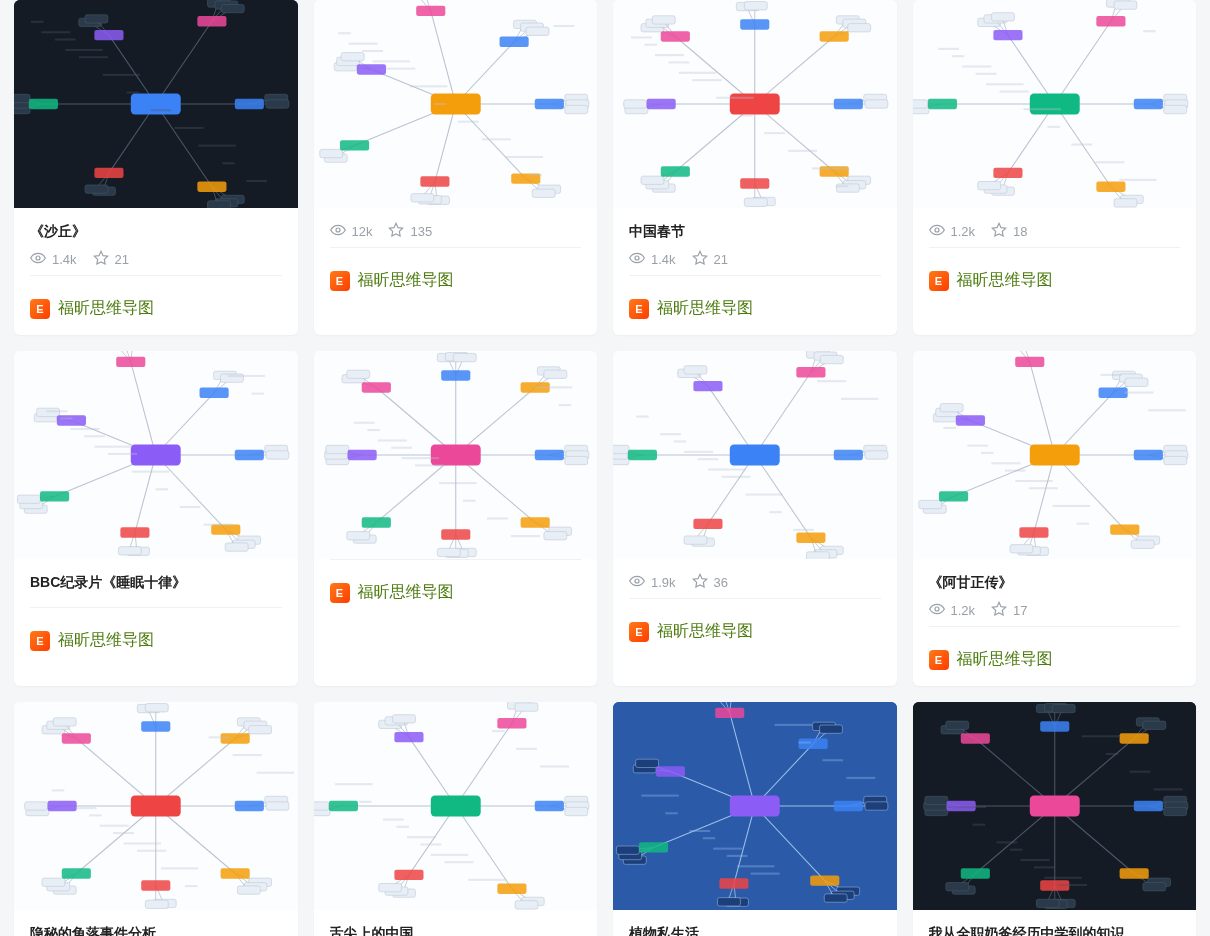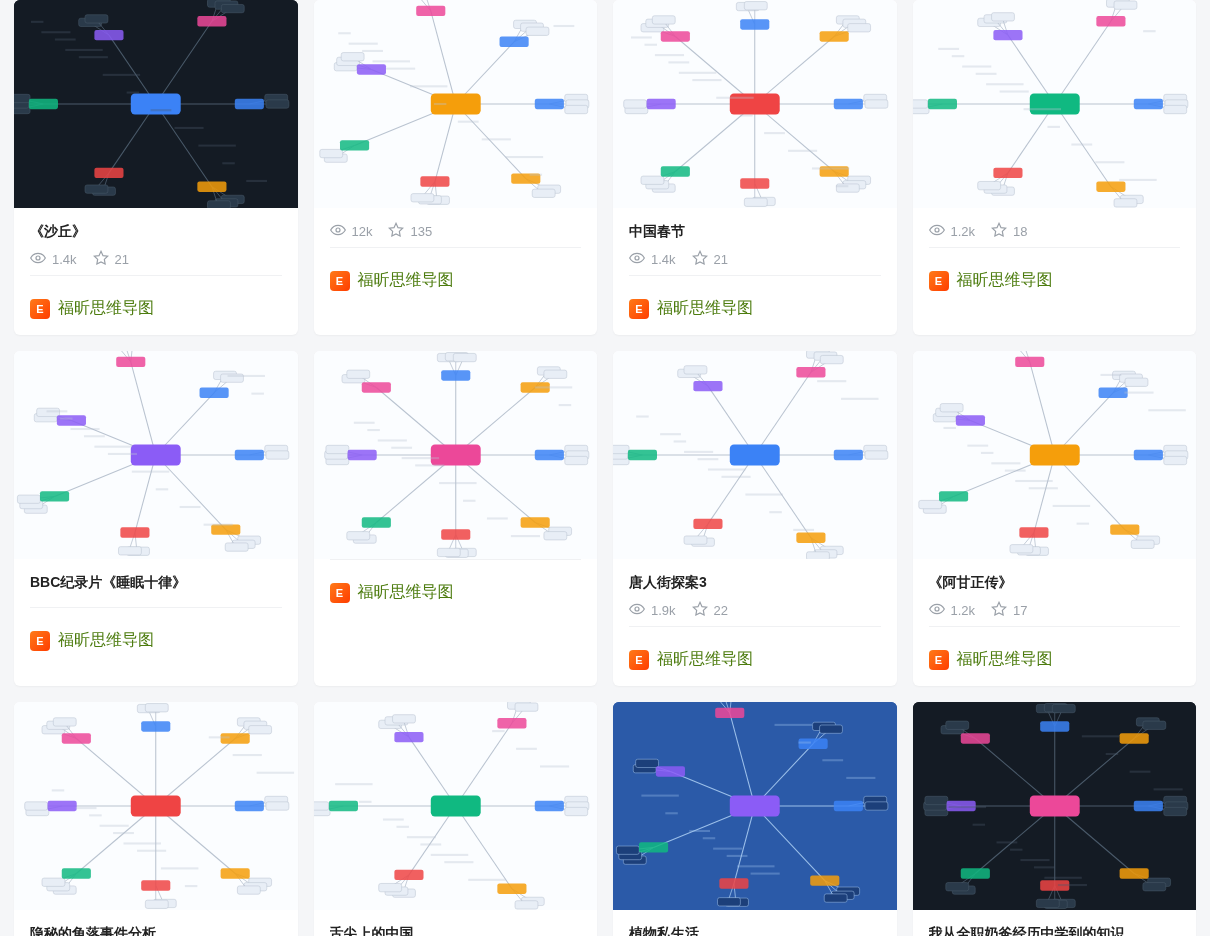--- a/index.html
+++ b/index.html
@@ -669,34 +669,33 @@
           <rect x="177" y="171" width="20" height="2" fill="#b9c3d0" opacity="0.35"></rect>
           <rect x="200" y="28" width="28" height="2" fill="#b9c3d0" opacity="0.35"></rect>
           <rect x="223" y="45" width="36" height="2" fill="#b9c3d0" opacity="0.35"></rect>
           <rect x="26" y="62" width="12" height="2" fill="#b9c3d0" opacity="0.35"></rect>
           <rect x="49" y="79" width="20" height="2" fill="#b9c3d0" opacity="0.35"></rect>
           <rect x="72" y="96" width="28" height="2" fill="#b9c3d0" opacity="0.35"></rect>
           <rect x="95" y="113" width="36" height="2" fill="#b9c3d0" opacity="0.35"></rect>
         </svg>
       </div>
       <div class="meta-wrap">
-        <div class="title">唐人街探案3</div>
         <div class="stats">
           <div class="stat">
             <span><svg viewBox="0 0 24 24" stroke-width="1.8">
                 <path d="M1 12s4-7 11-7 11 7 11 7-4 7-11 7S1 12 1 12z"></path>
                 <circle cx="12" cy="12" r="3"></circle>
               </svg></span>
             <span>1.9k</span>
           </div>
           <div class="stat">
             <span><svg viewBox="0 0 24 24" stroke-width="1.8">
                 <polygon points="12 2 15 8.5 22 9.3 17 14.1 18.2 21 12 17.8 5.8 21 7 14.1 2 9.3 9 8.5 12 2"></polygon>
               </svg></span>
-            <span>22</span>
+            <span>36</span>
           </div>
         </div>
       </div>
       <div class="sep"></div>
       <div class="author">
         <div class="avatar">E</div>
         <div class="author-name">福昕思维导图</div>
       </div>
     </div>
     <div class="card">

